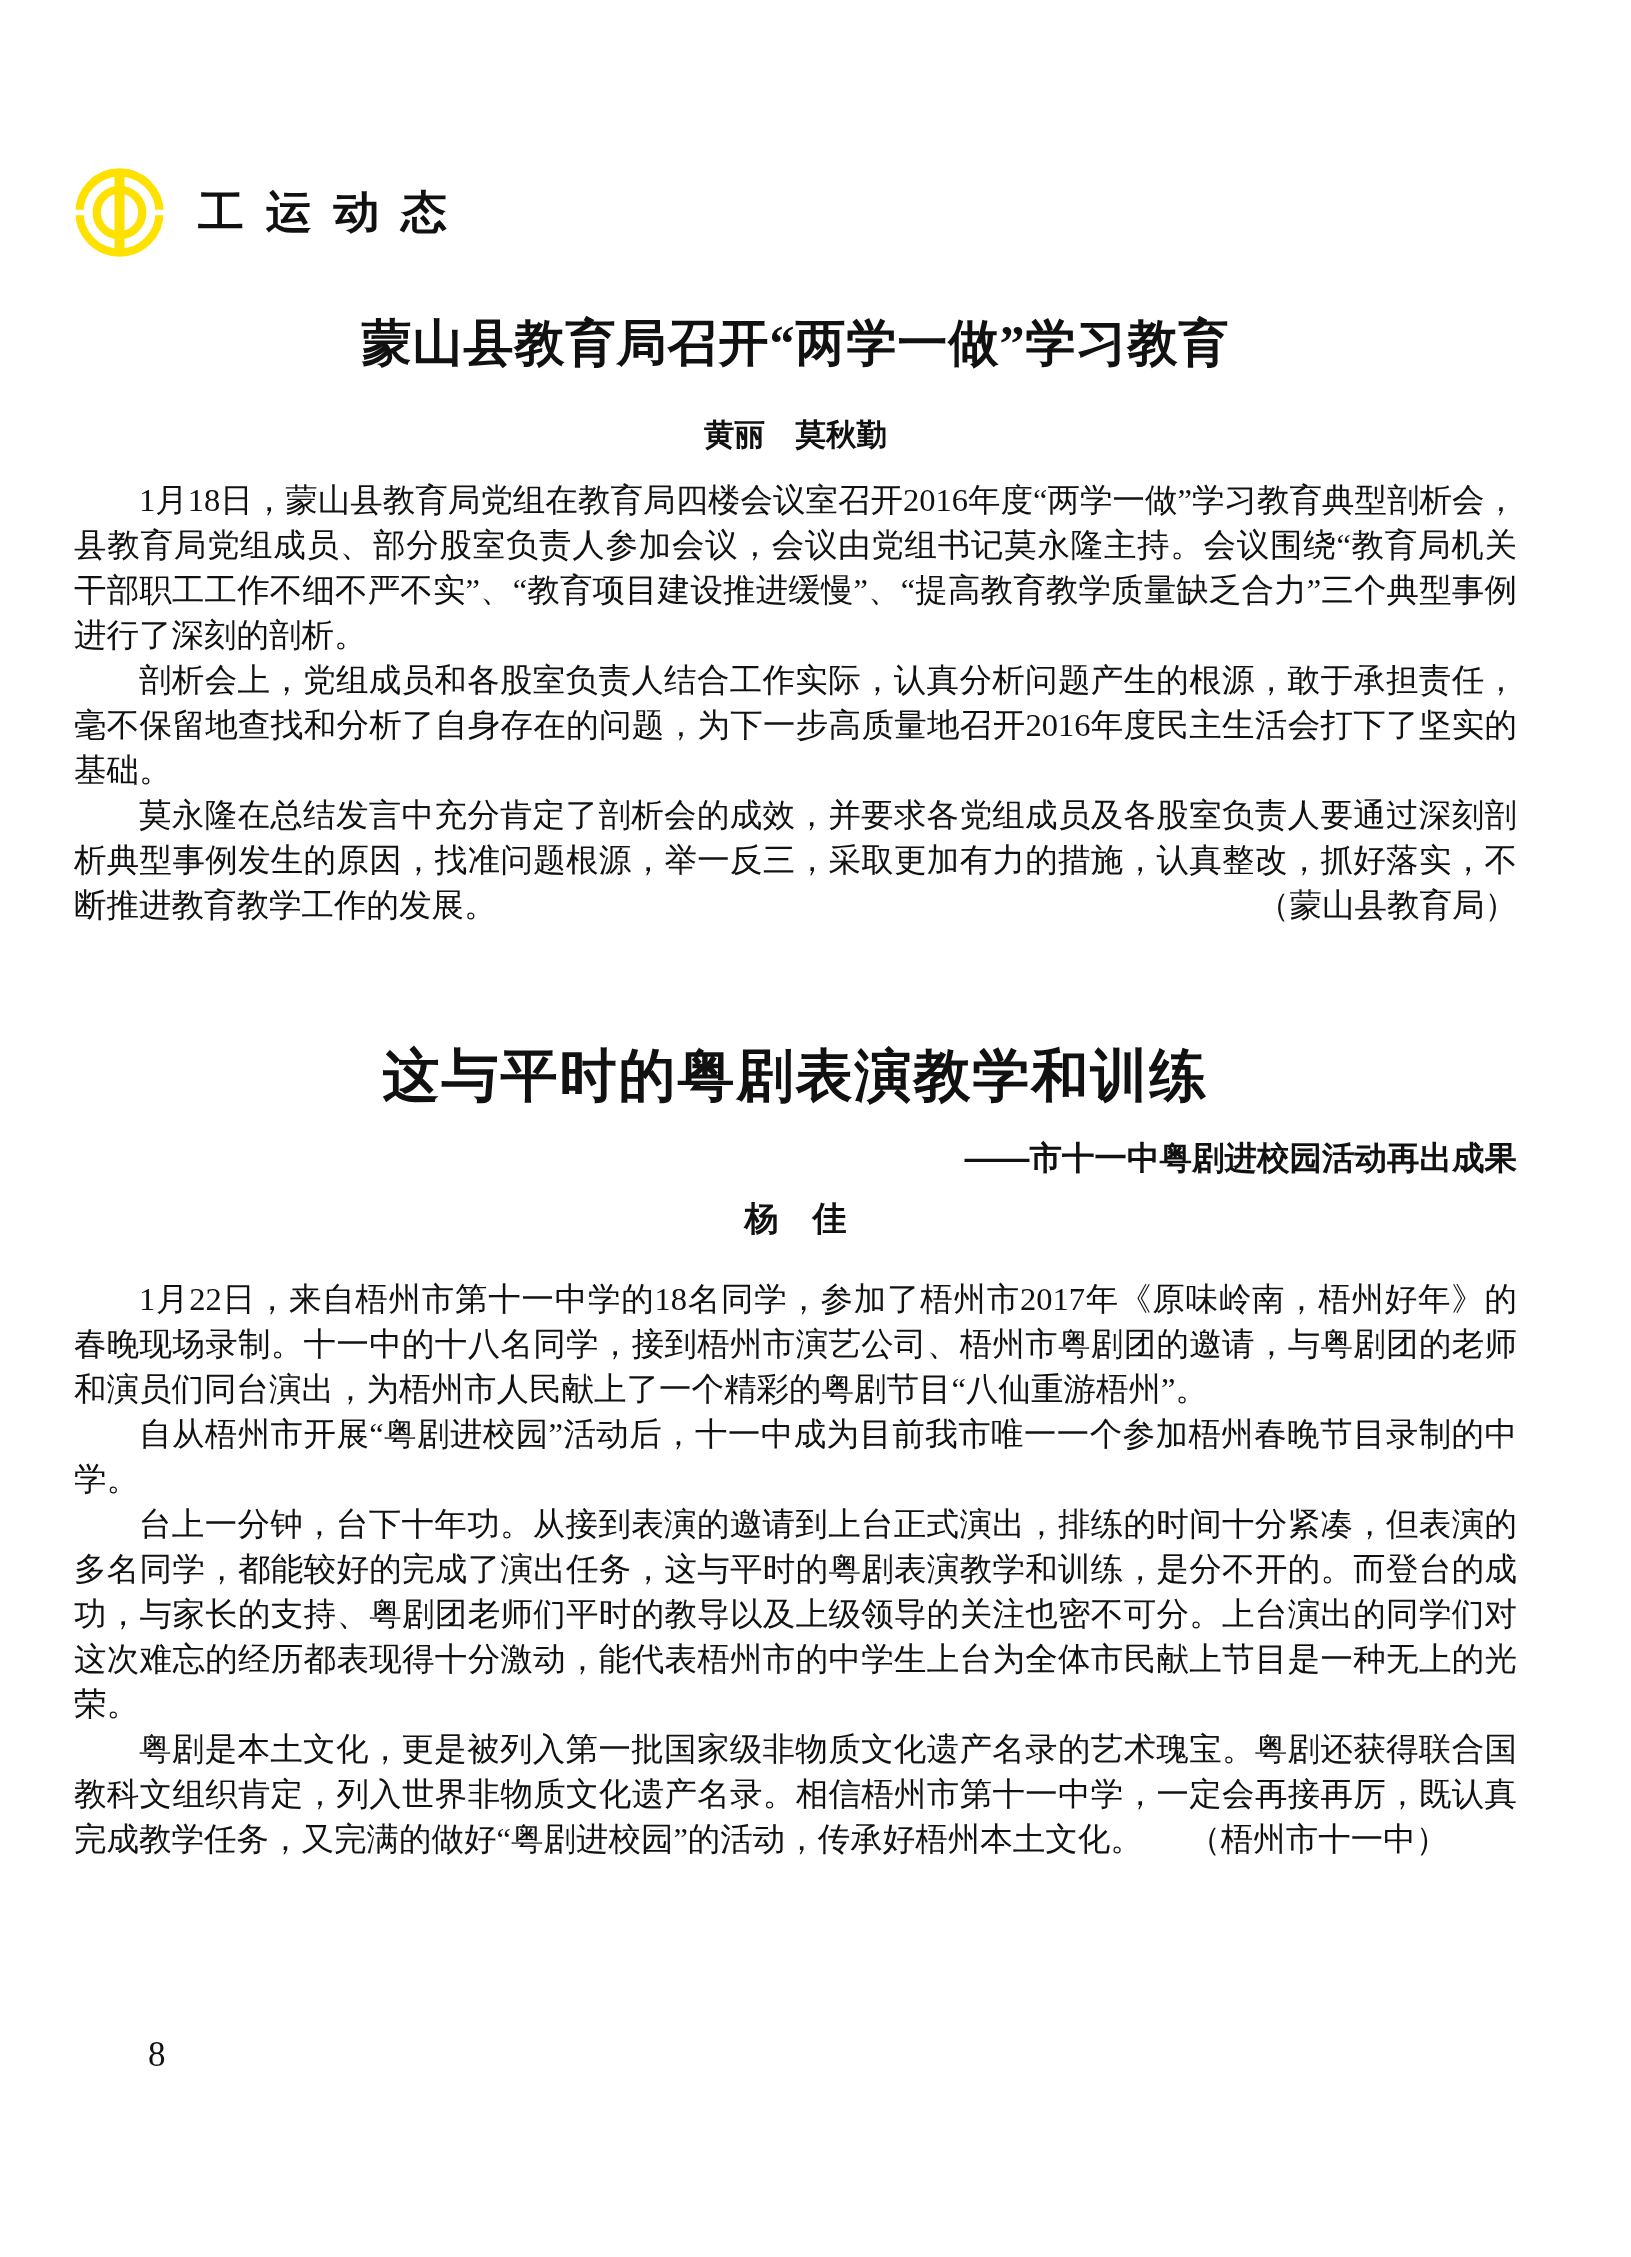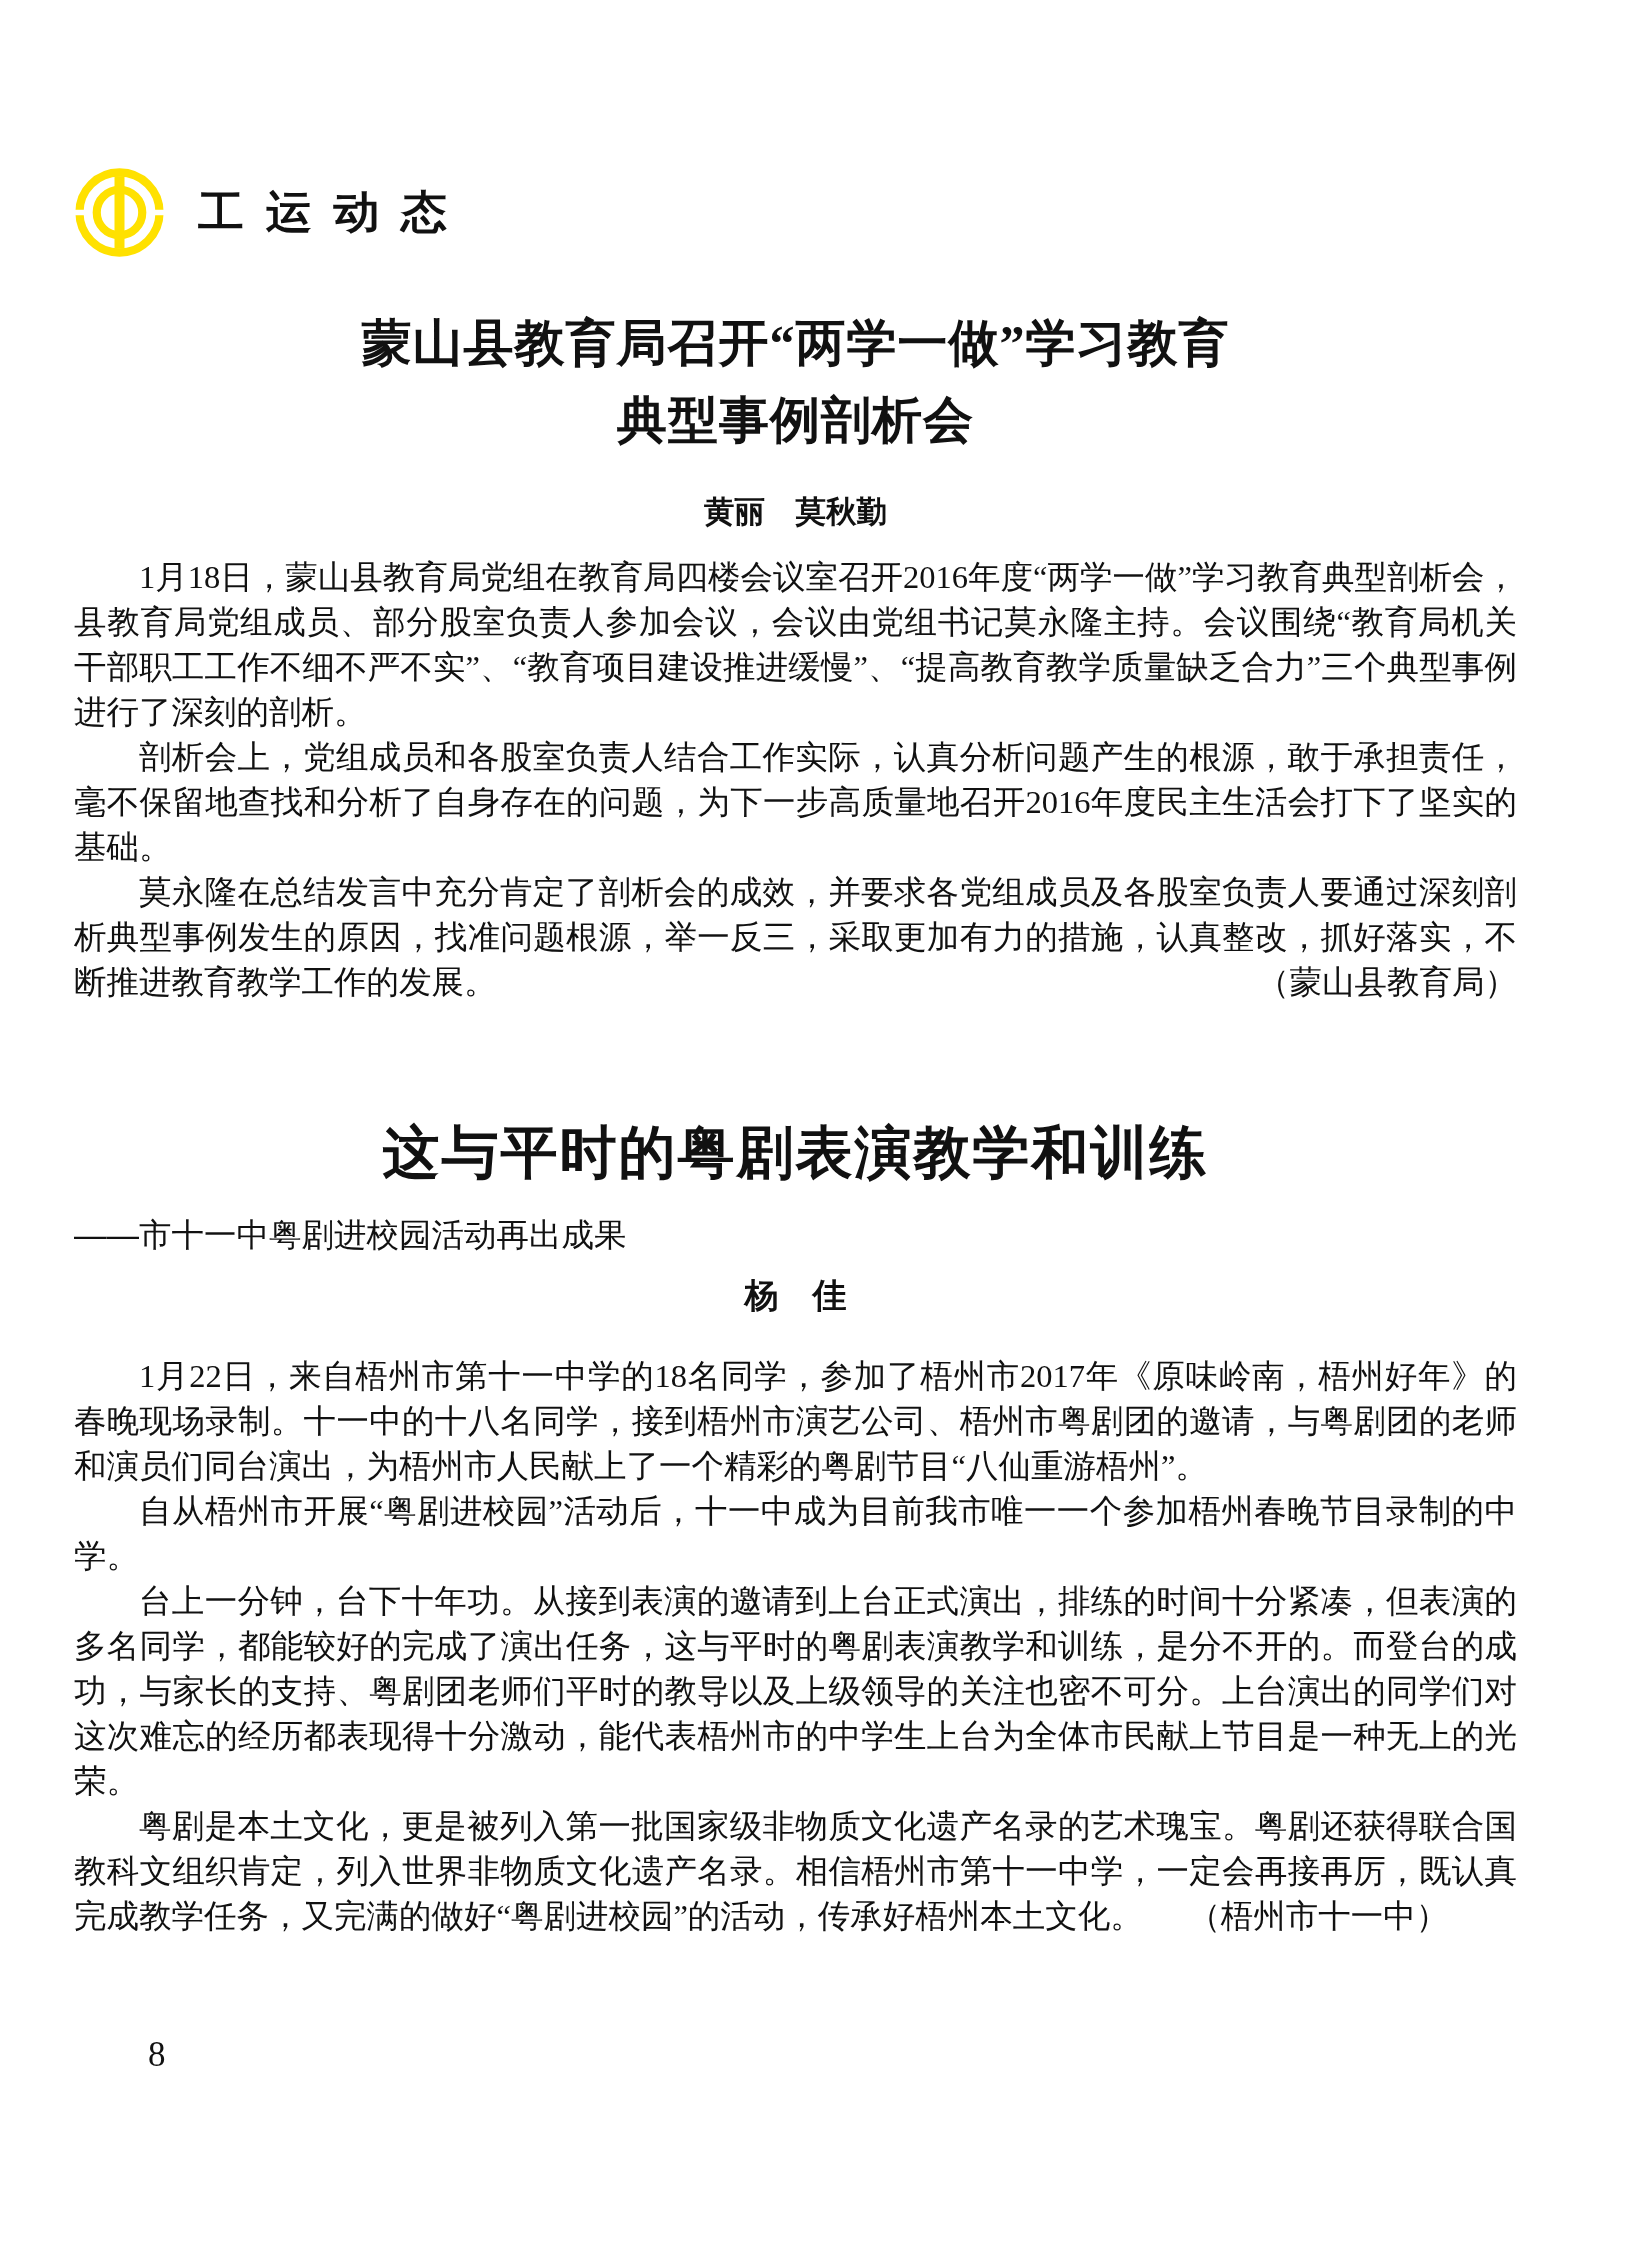--- a/index.html
+++ b/index.html
@@ -70,23 +70,23 @@
   .a2-title {
     margin-top: 110px;
     text-align: center;
     font-size: 57px;
     font-weight: 700;
     letter-spacing: 2px;
     font-family: "Liberation Serif", serif;
   }
   .a2-subtitle {
     margin-top: 21.7px;
-    text-align: left;
+    text-align: right;
     font-size: 32.5px;
-    font-weight: 400;
+    font-weight: 700;
     font-family: "Liberation Sans", sans-serif;
   }
   .a2-author {
     margin-top: 15.8px;
     text-align: center;
     font-size: 34px;
     font-weight: 700;
     font-family: "Liberation Sans", sans-serif;
   }
   .a2-body { margin-top: 35px; }
@@ -112,21 +112,20 @@
       <rect x="44.5" y="10" width="11" height="80" fill="#FFE100"></rect>
       <rect x="0" y="47" width="14" height="6" fill="#ffffff"></rect>
       <rect x="86" y="47" width="14" height="6" fill="#ffffff"></rect>
     </svg>
     <div class="masthead-text">工运动态</div>
   </div>
 
   <div>
     <div class="a1-title">
       <div>蒙山县教育局召开“两学一做”学习教育</div>
-      <div>典型事例剖析会</div>
     </div>
     <div class="a1-authors">黄丽　莫秋勤</div>
 
     <div class="article-body">
       <p>1月18日，蒙山县教育局党组在教育局四楼会议室召开2016年度“两学一做”学习教育典型剖析会，县教育局党组成员、部分股室负责人参加会议，会议由党组书记莫永隆主持。会议围绕“教育局机关干部职工工作不细不严不实”、“教育项目建设推进缓慢”、“提高教育教学质量缺乏合力”三个典型事例进行了深刻的剖析。</p>
       <p>剖析会上，党组成员和各股室负责人结合工作实际，认真分析问题产生的根源，敢于承担责任，毫不保留地查找和分析了自身存在的问题，为下一步高质量地召开2016年度民主生活会打下了坚实的基础。</p>
       <p><span>莫永隆在总结发言中充分肯定了剖析会的成效，并要求各党组成员及各股室负责人要通过深刻剖析典型事例发生的原因，找准问题根源，举一反三，采取更加有力的措施，认真整改，抓好落实，不断推进教育教学工作的发展。</span><span class="attribution-right">（蒙山县教育局）</span></p>
     </div>
   </div>
 

